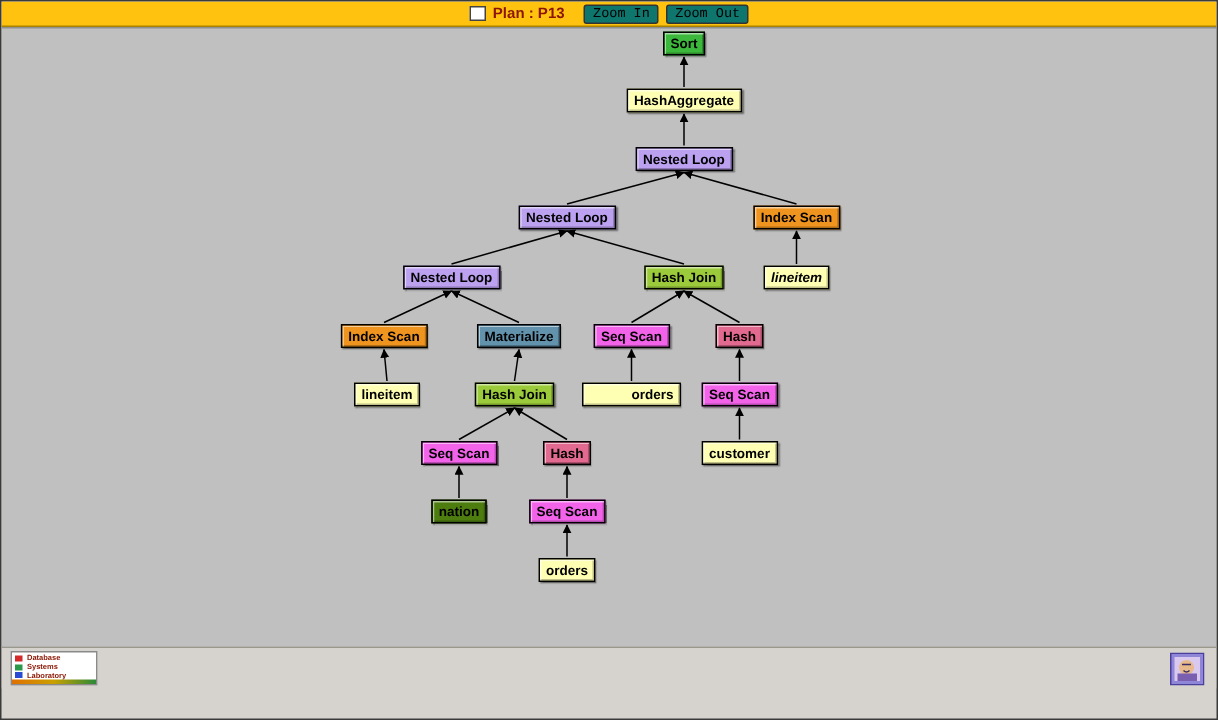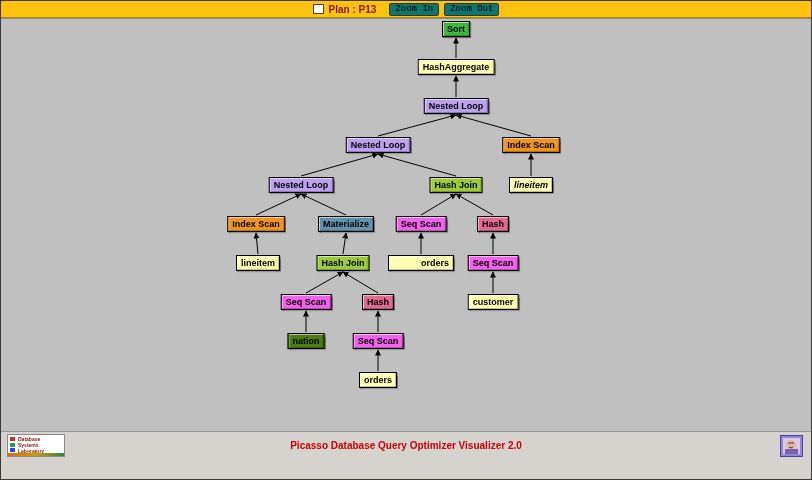--- a/index.html
+++ b/index.html
@@ -154,21 +154,20 @@
       </div>
       <div class="logo-text">
         <div>Database</div>
         <div>Systems</div>
         <div>Laboratory</div>
       </div>
       <div class="logo-strip"></div>
     </div>
 
     <div class="status-center">
-      <div class="status-title">Picasso Database Query Optimizer Visualizer 2.0</div>
     </div>
 
     <svg class="thumb" viewBox="0 0 23 22">
       <rect x="0.5" y="0.5" width="22" height="21" fill="#8f86d8" stroke="#4a3f9a"></rect>
       <rect x="3" y="3" width="17" height="16" fill="#d9c9ef"></rect>
       <circle cx="11" cy="10" r="5" fill="#e8b98a"></circle>
       <rect x="5" y="14" width="13" height="5" fill="#7a5fb0"></rect>
       <path d="M8 8 L14 8 M9 12 Q11 14 13 12" stroke="#3a2f6a" fill="none" stroke-width="1"></path>
     </svg>
   </div>

